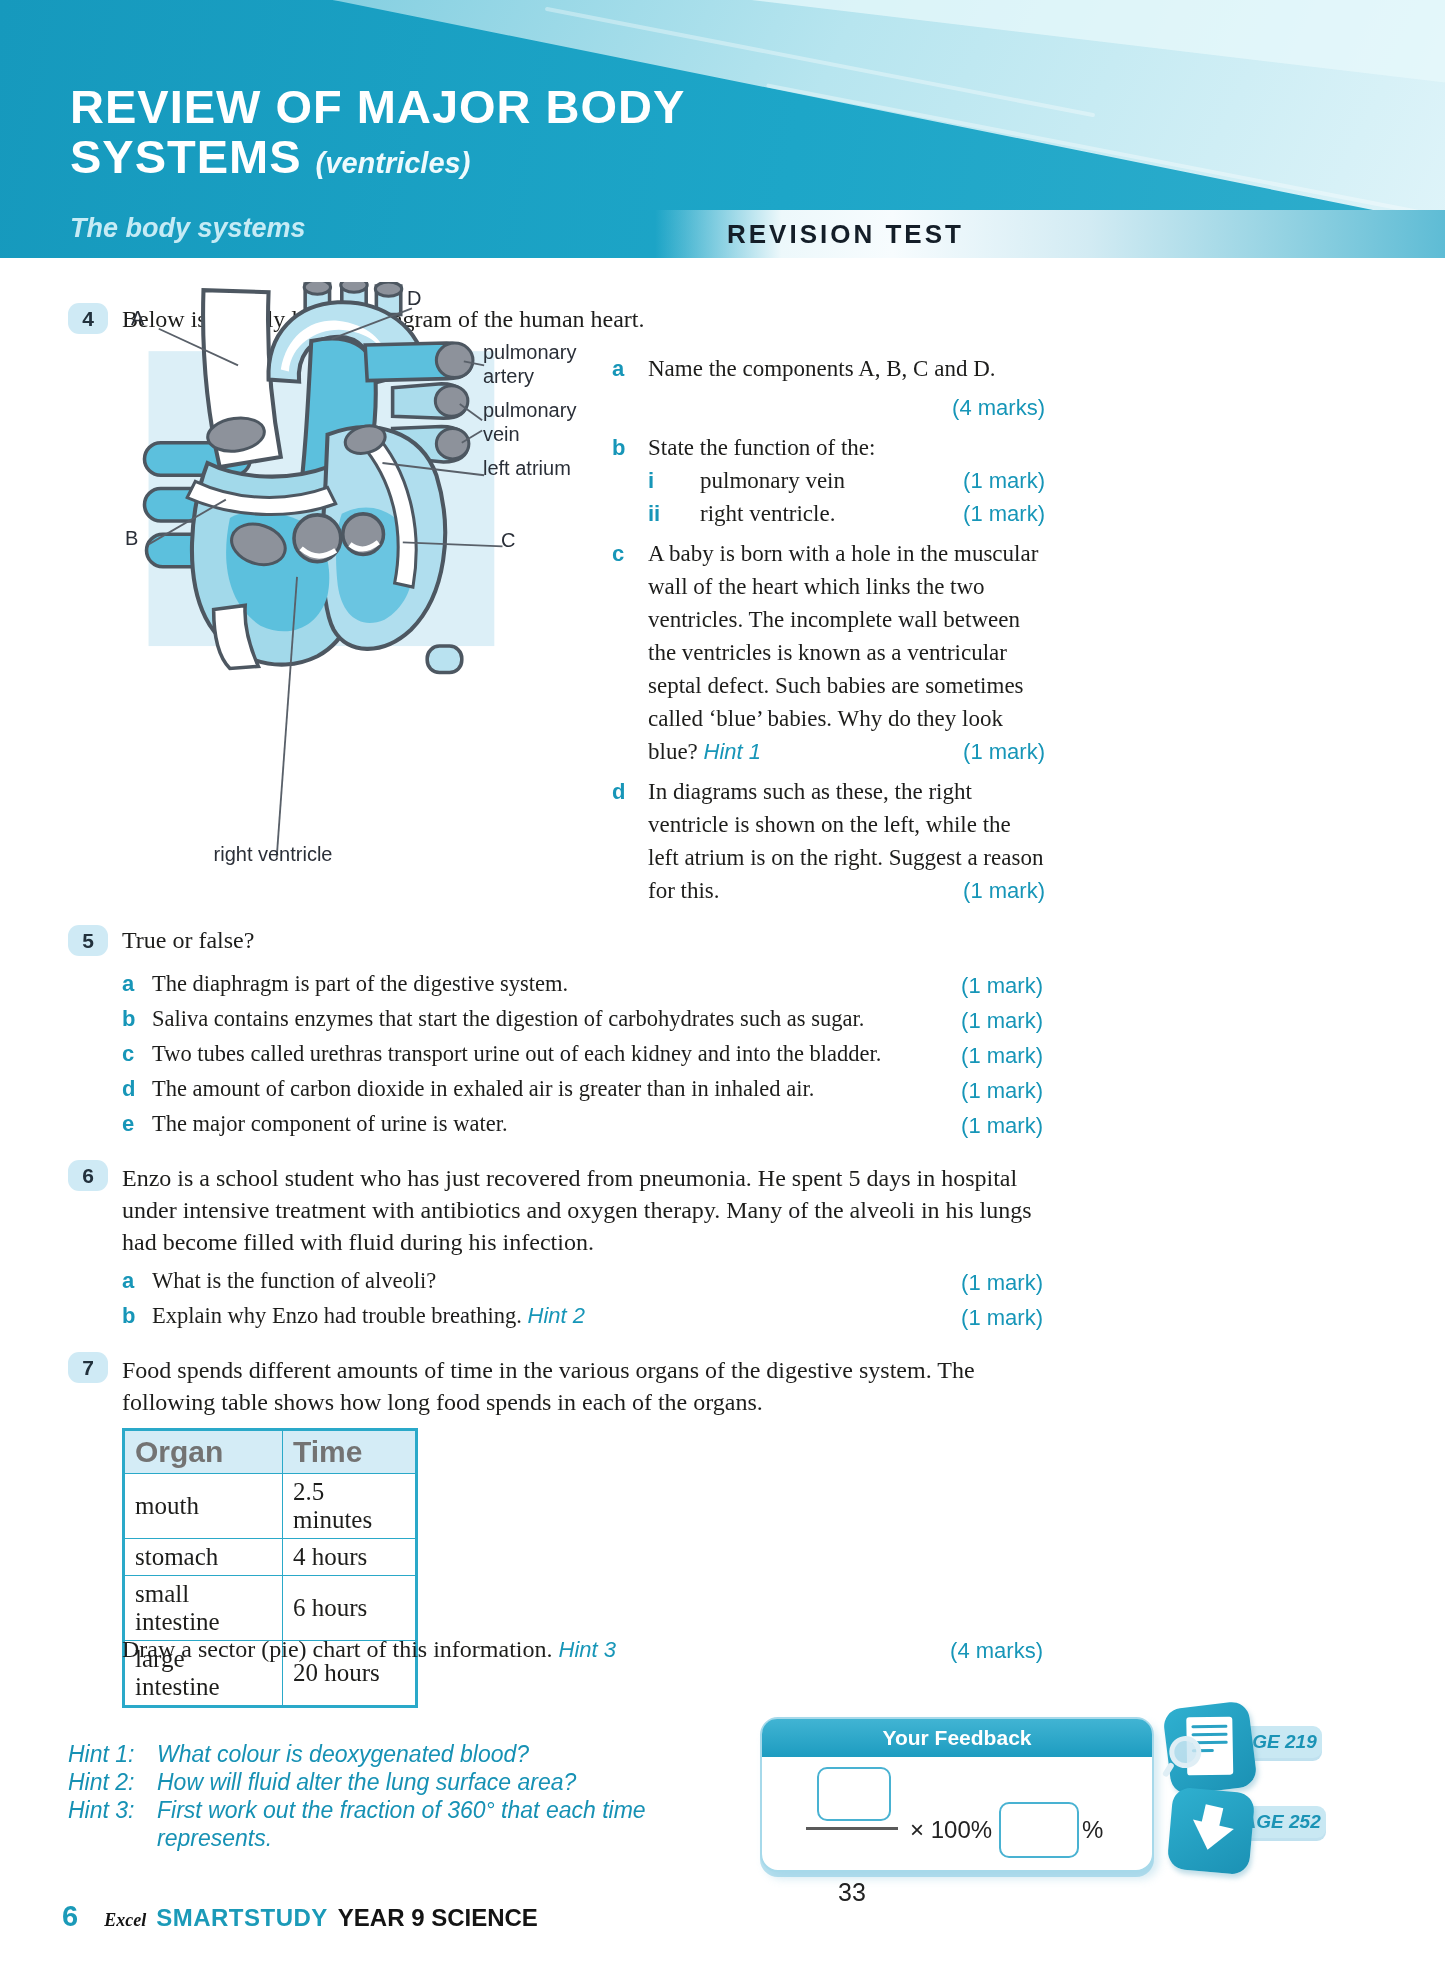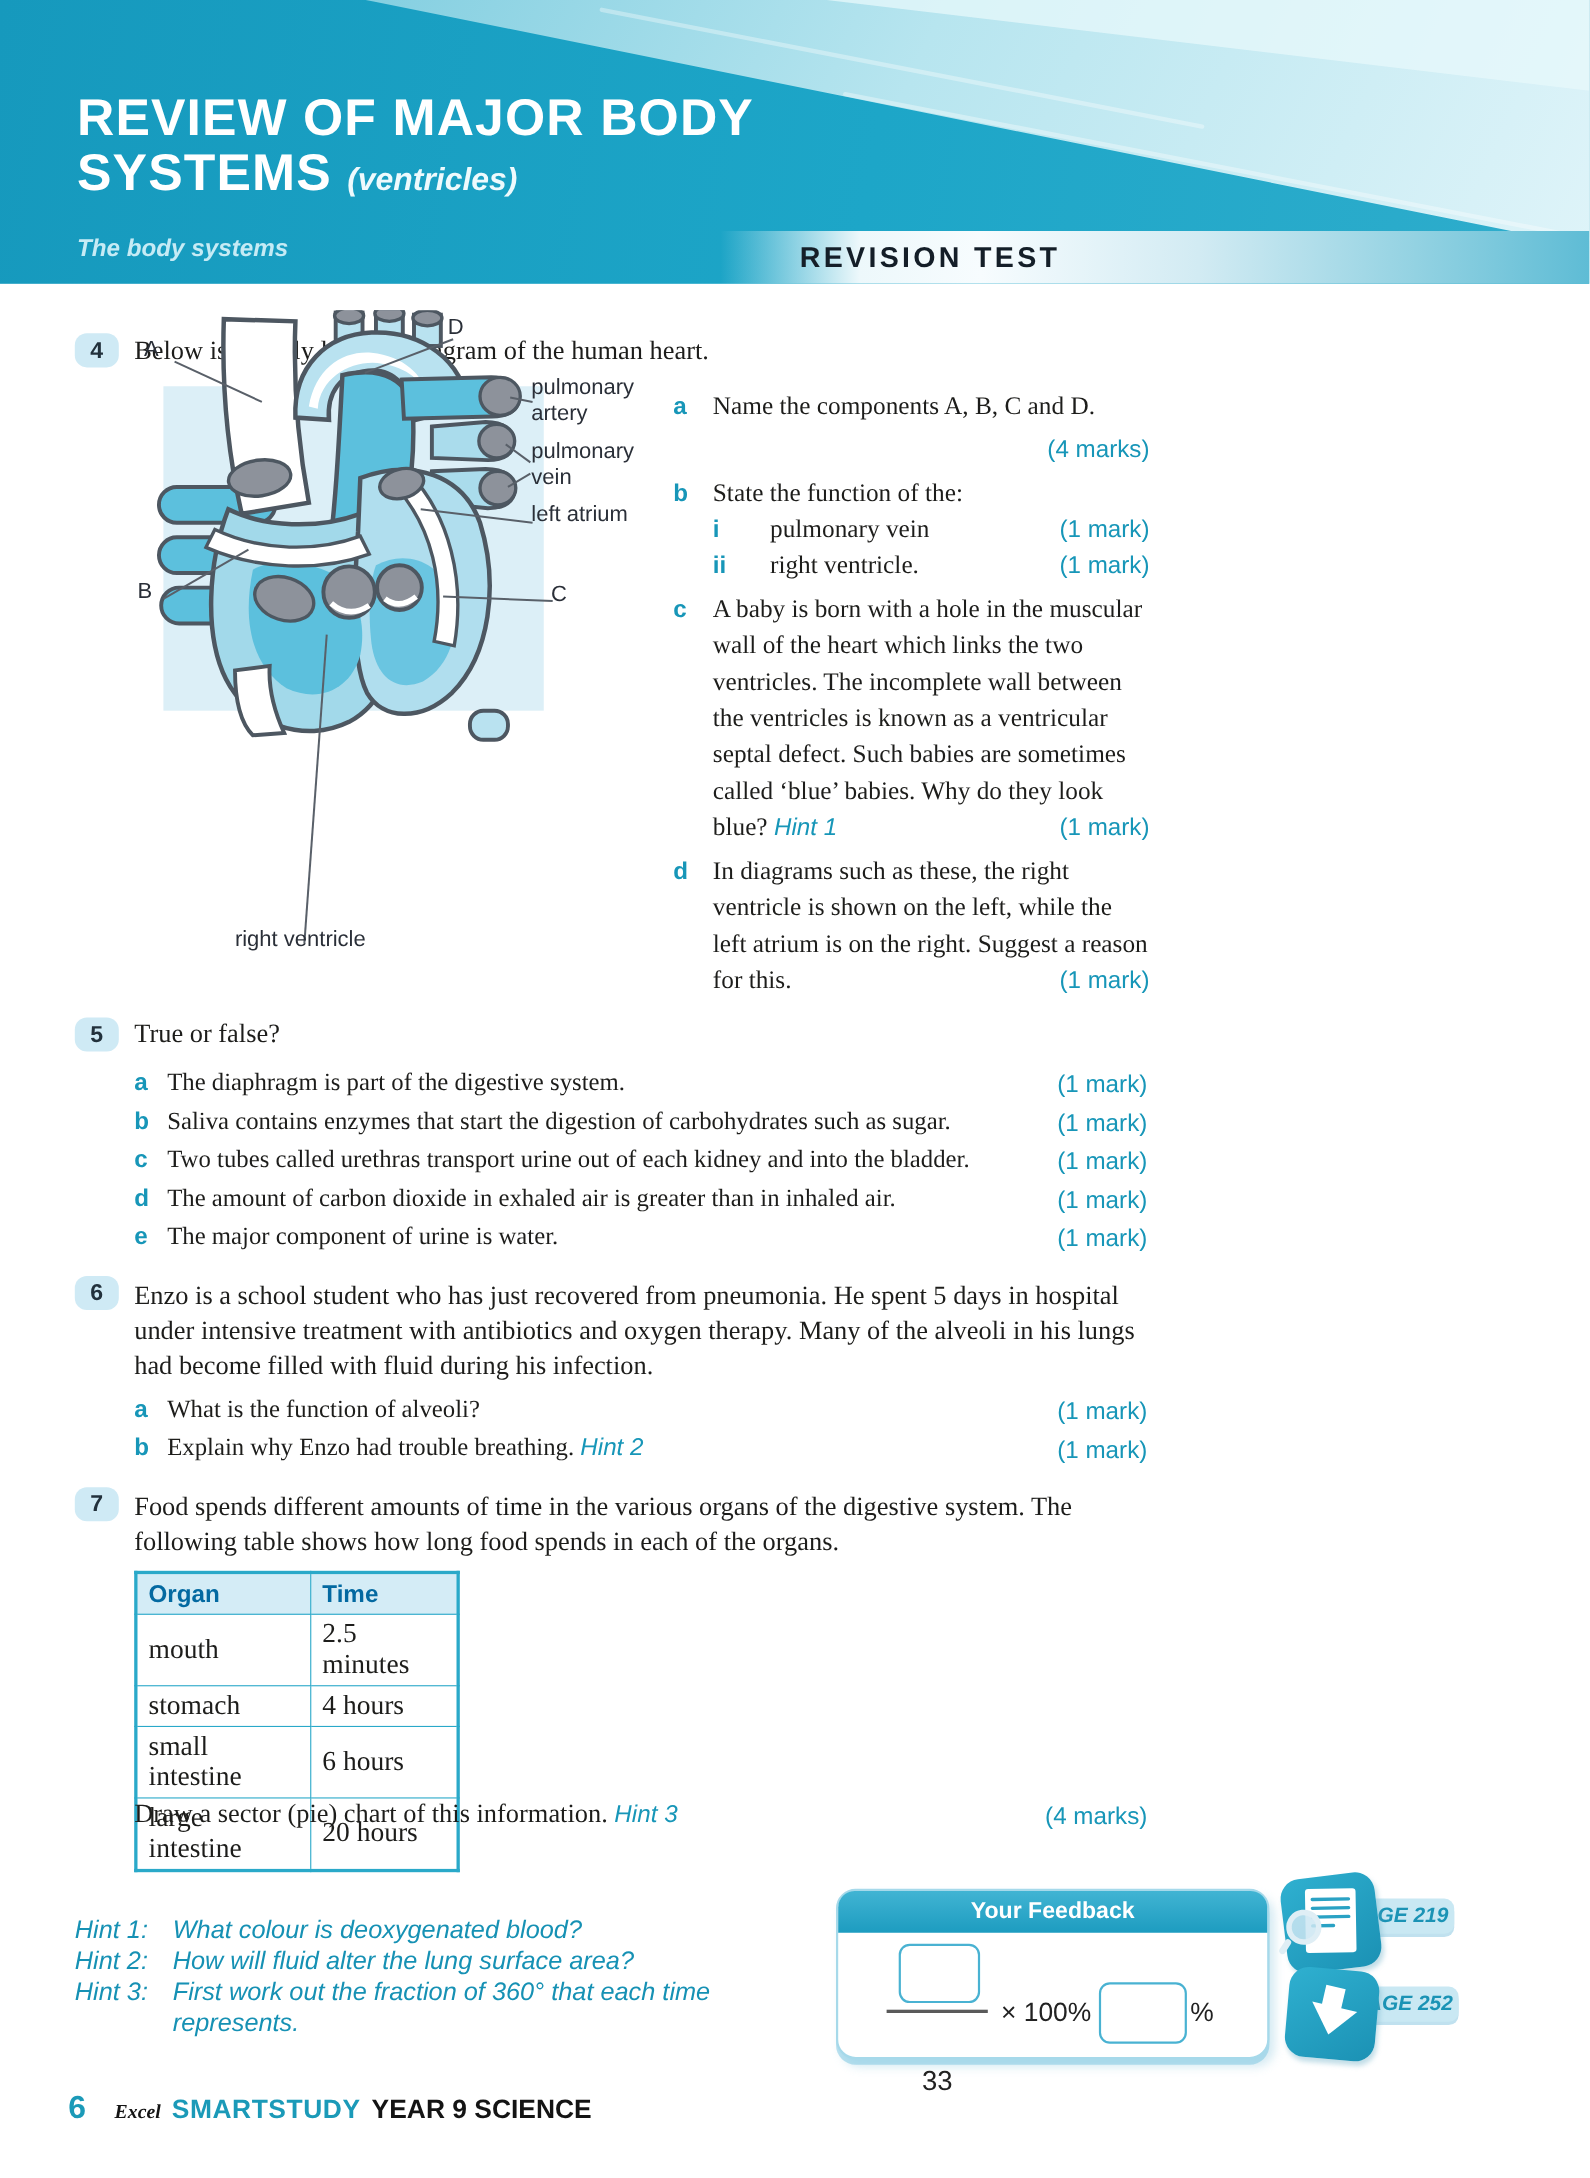--- a/index.html
+++ b/index.html
@@ -19,21 +19,21 @@
   .streak { position:absolute; height:4px; width:560px; background:rgba(255,255,255,.35);
     transform:rotate(11deg); border-radius:2px; }
   .title { position:absolute; left:70px; top:82px; color:#ffffff;
     font-family:"Liberation Sans", sans-serif; font-weight:bold; font-size:47px;
     line-height:50px; letter-spacing:1px; }
   .title-line2 { display:flex; align-items:baseline; }
   .continued { font-size:29px; font-weight:bold; font-style:italic; letter-spacing:0;
     margin-left:14px; color:#eefafd; }
   .subtitle { position:absolute; left:70px; top:213px; color:#c6ebf5;
     font-family:"Liberation Sans", sans-serif; font-weight:bold; font-style:italic;
-    font-size:22px; }
+    font-size:27px; }
   .ribbon { position:absolute; left:655px; top:210px; width:790px; height:48px;
     background:linear-gradient(90deg, rgba(232,246,250,0) 0%, #edf8fb 16%, #f7fcfe 30%,
       #d2ebf3 55%, #93d2e2 80%, #5ebcd5 100%); }
   .ribbon span { display:inline-block; margin-left:72px; line-height:48px;
     font-family:"Liberation Sans", sans-serif; font-weight:bold; font-size:26px;
     letter-spacing:3px; color:#141e28; }
 
   
   .qbadge { position:absolute; width:40px; height:31px; background:#cfeaf5;
     border-radius:11px; display:flex; align-items:center; justify-content:center;
@@ -78,21 +78,21 @@
   .q6-stem { position:absolute; left:54px; top:2px; width:918px; line-height:32px; }
   .q6-rows { position:absolute; left:54px; top:108px; width:921px; }
 
   .q7 { position:absolute; left:68px; top:1352px; width:975px; }
   .q7-stem { position:absolute; left:54px; top:2px; width:918px; line-height:32px; }
 
   
   .organ-table { position:absolute; left:122px; top:1428px; border-collapse:collapse;
     border:3px solid #2aa9c9; background:#ffffff; }
   .organ-table th { background:#d4ecf6; font-family:"Liberation Sans", sans-serif;
-    font-weight:bold; font-size:22px; color:#0369a1; text-align:left; }
+    font-weight:bold; font-size:30px; color:#737373; text-align:left; }
   .organ-table th, .organ-table td { border:1.5px solid #2aa9c9; padding:4px 10px;
     height:28px; }
   .organ-table td { font-size:25px; color:#1d1d1b; }
   .col-organ { width:137px; } .col-time { width:112px; }
 
   .q7-instruction { position:absolute; left:122px; top:1636px; width:921px; font-size:24px; }
   .q7-instruction .marks { position:absolute; right:0; top:2px; }
 
   
   .hints { position:absolute; left:68px; top:1740px; width:622px;

